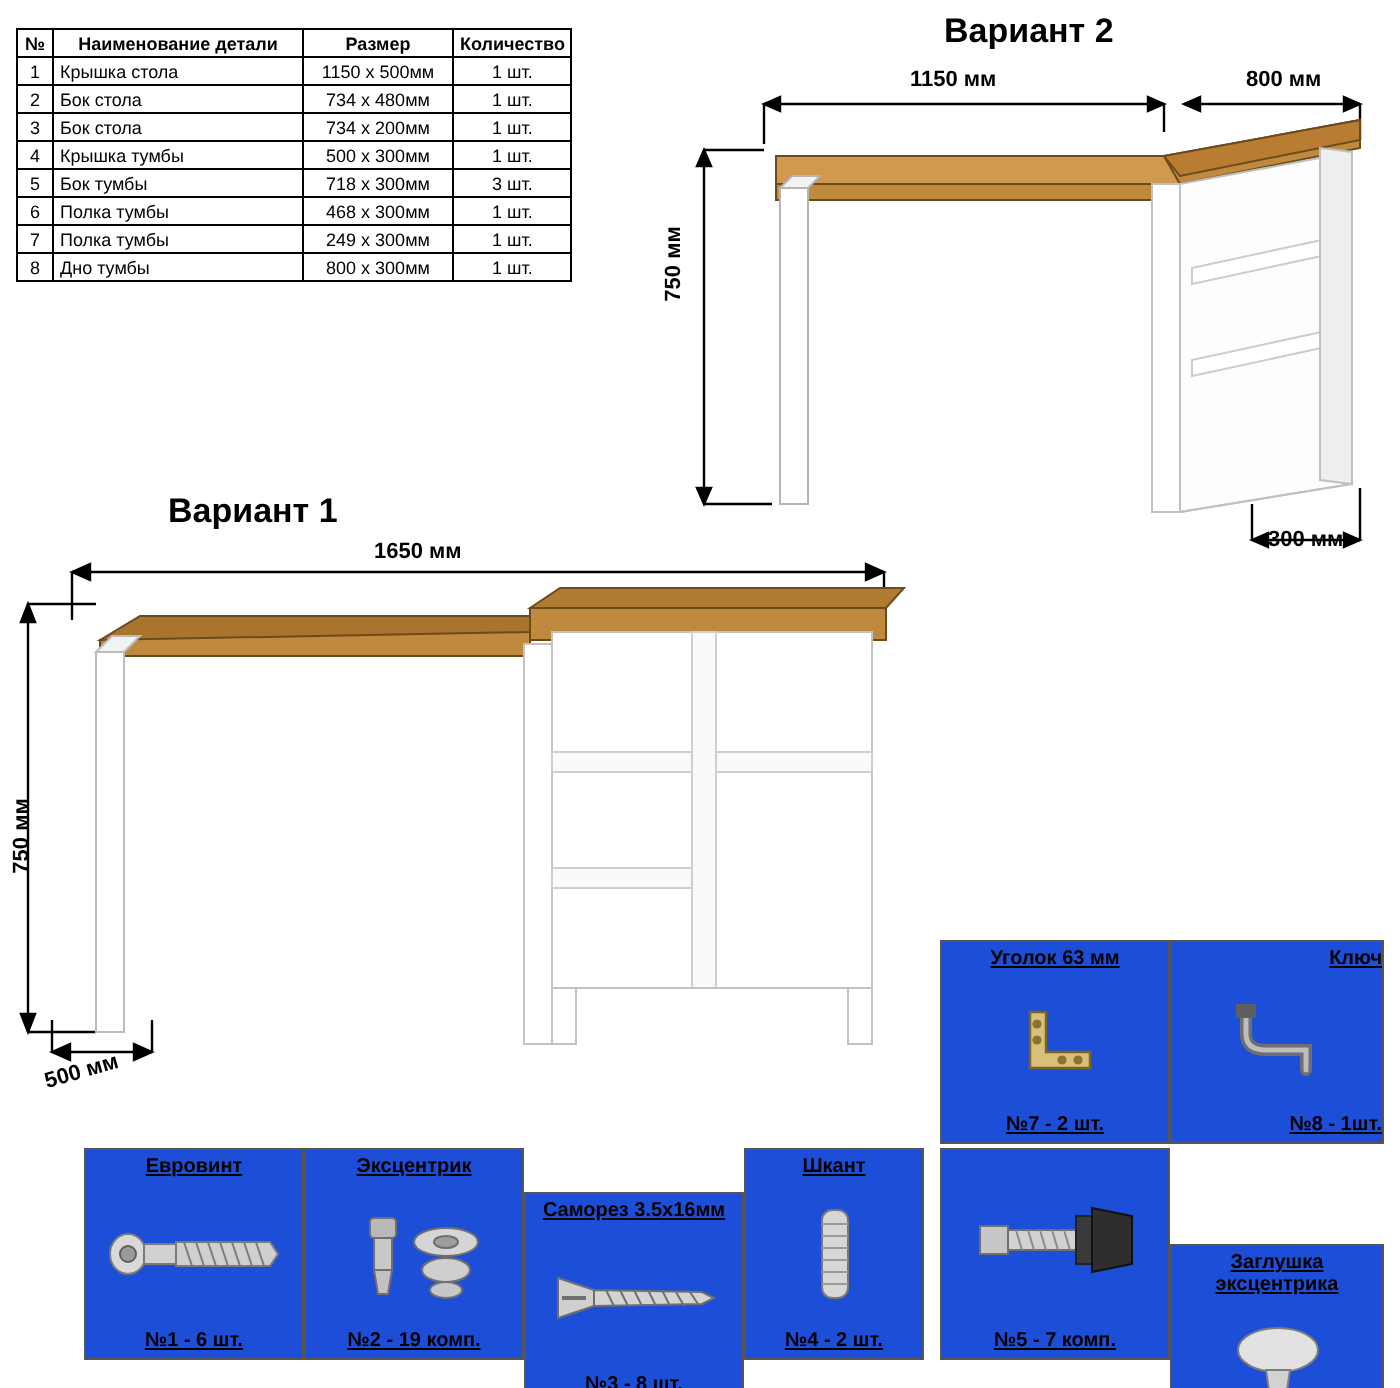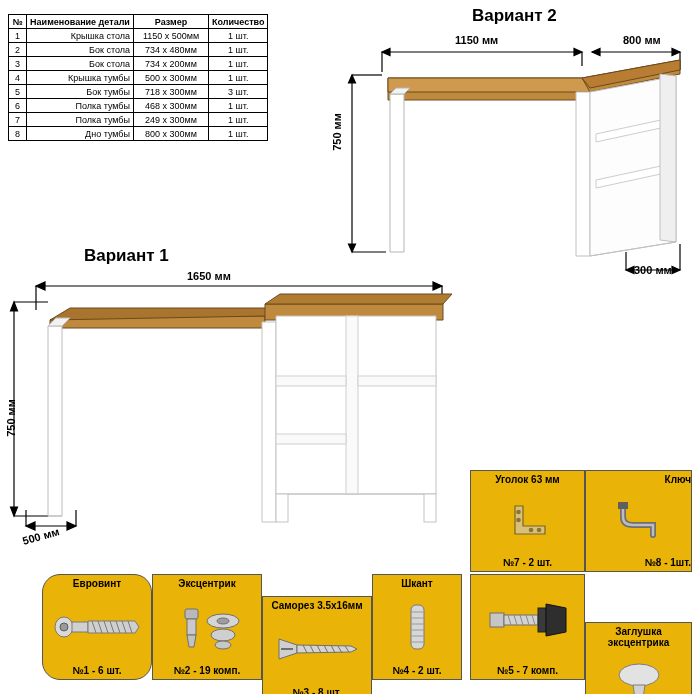--- a/index.html
+++ b/index.html
@@ -12,36 +12,36 @@
   }
   .abs{position:absolute;}
 
   
   #parts-table{left:8px;top:14px;border-collapse:collapse;font-size:9px;}
   #parts-table th,#parts-table td{
     border:1px solid #000;padding:1px 3px;height:14px;box-sizing:border-box;
   }
   #parts-table th{font-weight:bold;text-align:center;}
   #parts-table td.num{text-align:center;width:18px;}
-  #parts-table td.name{text-align:right;width:107px;}
+  #parts-table td.name{text-align:left;width:125px;}
   #parts-table td.size{text-align:center;width:75px;}
   #parts-table td.qty{text-align:center;width:55px;}
 
   
   .variant-title{font-size:17px;font-weight:bold;}
   #variant2-title{left:472px;top:6px;}
   #variant1-title{left:84px;top:246px;}
 
   
   .dim{font-size:11px;font-weight:bold;}
   .vert{transform-origin:center;}
 
   
-  .hwcell{border:1px solid #555;box-sizing:border-box;background:#eab308;
-          display:flex;flex-direction:column;align-items:center;justify-content:space-between;}
+  .hwcell{border:1px solid #555;box-sizing:border-box;background:#1d4ed8;
+          display:flex;flex-direction:column;align-items:center;justify-content:space-between;text-decoration:underline;}
   .hwtitle{font-size:10px;font-weight:bold;text-align:center;line-height:11px;padding-top:3px;}
   .hwqty{font-size:10px;font-weight:bold;text-align:center;padding-bottom:3px;}
   .hwicon{flex:1;display:flex;align-items:center;justify-content:center;width:100%;}
 </style>
 </head>
 <body>
 
 <table class="abs" id="parts-table">
   <thead>
     <tr>
@@ -226,21 +226,21 @@
   <div class="hwicon">
     <svg width="60" height="44" viewBox="0 0 60 44">
       <path d="M14 6 L14 18 Q14 26 24 26 L44 26 L44 36" fill="none" stroke="#6f6f6f" stroke-width="6" stroke-linecap="round"></path>
       <path d="M14 6 L14 18 Q14 26 24 26 L44 26 L44 36" fill="none" stroke="#bdbdbd" stroke-width="2.5" stroke-linecap="round"></path>
       <rect x="9" y="3" width="10" height="7" fill="#5f5f5f"></rect>
     </svg>
   </div>
   <div class="hwqty">№8 - 1шт.</div>
 </div>
 
-<div class="abs hwcell" style="left:42px;top:574px;width:110px;height:106px;border-radius:18px;">
+<div class="abs hwcell" style="left:42px;top:574px;width:110px;height:106px;">
   <div class="hwtitle">Евровинт</div>
   <div class="hwicon">
     <svg width="92" height="34" viewBox="0 0 92 34">
       <ellipse cx="13" cy="17" rx="9" ry="10" fill="#d9d9d9" stroke="#7a7a7a" stroke-width="1"></ellipse>
       <circle cx="13" cy="17" r="4" fill="#9a9a9a" stroke="#5e5e5e"></circle>
       <rect x="21" y="12" width="16" height="10" fill="#d0d0d0" stroke="#7a7a7a" stroke-width="1"></rect>
       <path d="M37 11 L84 11 L88 17 L84 23 L37 23 Z" fill="#cfcfcf" stroke="#7a7a7a" stroke-width="1"></path>
       <g stroke="#7a7a7a" stroke-width="1">
         <line x1="41" y1="11" x2="45" y2="23"></line>
           <line x1="47" y1="11" x2="51" y2="23"></line>

